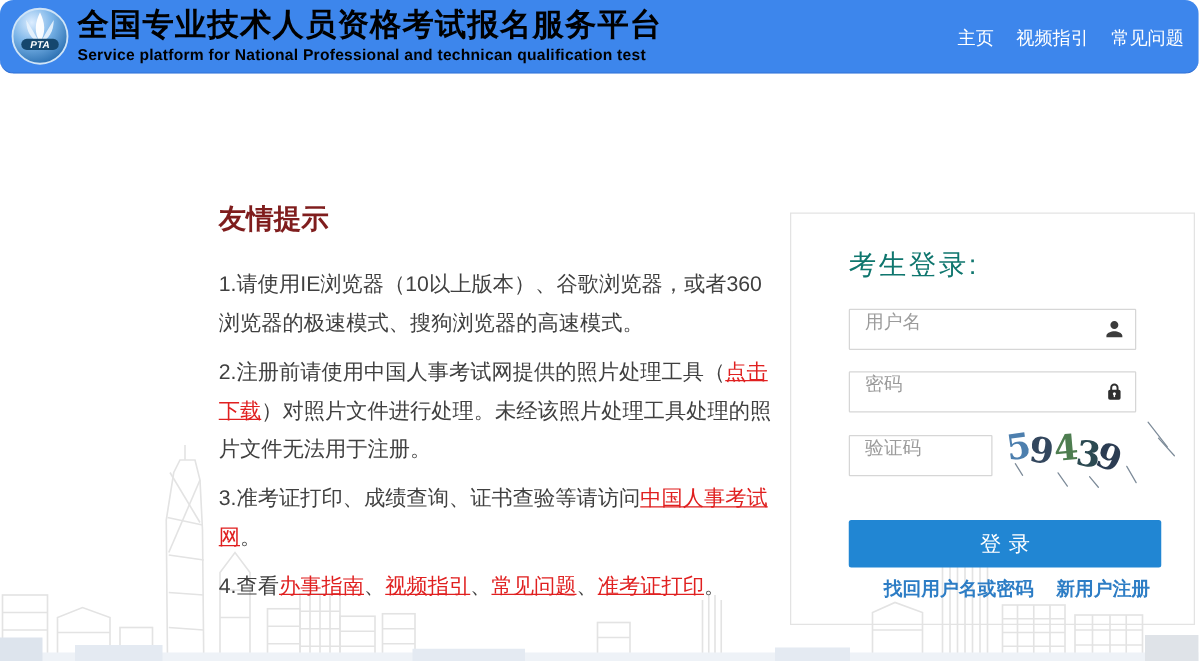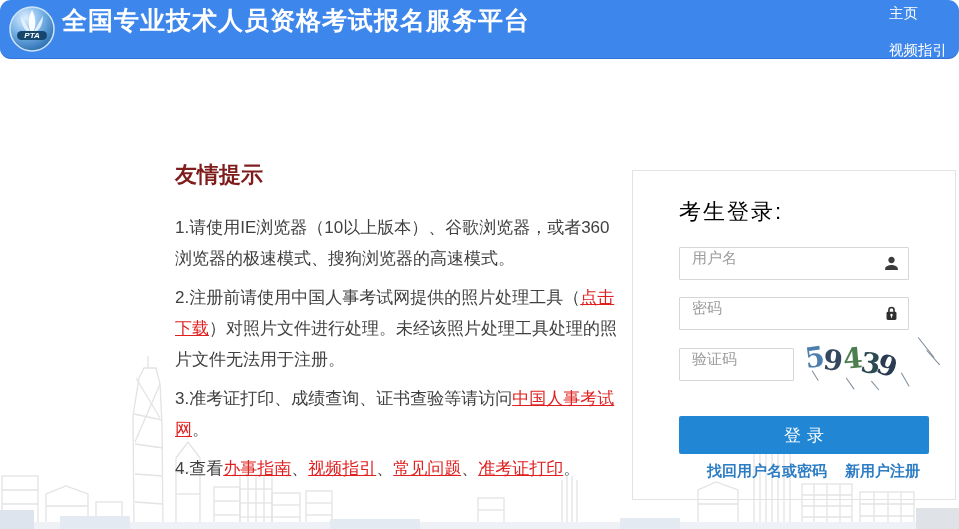--- a/index.html
+++ b/index.html
@@ -10,24 +10,24 @@
     -webkit-font-smoothing:antialiased;
   }
   .page{position:absolute;inset:0;}
 
   
   .topbar{
     position:absolute;left:0;top:0;width:959px;height:58px;
     background:#3d86ec;border-bottom:1px solid #3372d6;z-index:5;border-radius:11px;
   }
   .logo{position:absolute;left:8px;top:5px;width:48px;height:48px;}
-  .titles{position:absolute;left:62px;top:6px;color:#ffffff;}
+  .titles{position:absolute;left:62px;top:6px;color:#000000;}
   .site-title{font-size:25px;font-weight:bold;letter-spacing:1px;line-height:28px;}
   .site-subtitle{font-size:12.5px;font-weight:bold;margin-top:3px;letter-spacing:0.2px;}
-  .nav{position:absolute;right:12px;top:4px;display:flex;gap:18px;flex-direction:column;}
+  .nav{position:absolute;right:12px;top:21px;display:flex;gap:18px;}
   .nav a{color:#ffffff;font-size:14.5px;text-decoration:none;cursor:pointer;}
 
   
   .skyline{position:absolute;left:0;bottom:0;z-index:0;}
 
   
   .tips{position:absolute;left:175px;top:160px;width:446px;z-index:1;}
   .tips h2{
     margin:0 0 22px 0;font-size:22px;font-weight:bold;color:#7f1d1d;line-height:30px;
   }
@@ -36,21 +36,21 @@
   }
   a.red{color:#e02020;text-decoration:underline;cursor:pointer;}
 
   
   .login-box{
     position:absolute;left:632px;top:170px;width:322px;height:328px;
     border:1px solid #e3e3e3;background:transparent;z-index:2;
   }
   .login-title{
     position:absolute;left:46px;top:26px;margin:0;
-    font-size:22px;font-weight:400;color:#000000;letter-spacing:2px;
+    font-size:22px;font-weight:400;color:#0f766e;letter-spacing:2px;
   }
   .field{position:absolute;left:46px;width:230px;height:33px;}
   .field input{
     width:100%;height:100%;box-sizing:border-box;
     border:1px solid #d6d6d6;background:#fff;border-radius:1px;
     padding:0 30px 12px 12px;font-size:15px;color:#333;
     font-family:"Liberation Sans",sans-serif;outline:none;
   }
   .field input::placeholder{color:#9b9b9b;opacity:1;}
   .f-user{top:76px;}
@@ -195,20 +195,21 @@
         <circle cx="24" cy="24" r="22" fill="url(#lg)" stroke="#cfe4f7" stroke-width="1.5"></circle>
         <path d="M24 5 C20 13 19 21 24 29 C29 21 28 13 24 5 Z" fill="#ffffff" opacity="0.95"></path>
         <path d="M13 11 C17 17 20 23 24 29 C17 27 13 20 13 11 Z" fill="#eaf4fd" opacity="0.9"></path>
         <path d="M35 11 C31 17 28 23 24 29 C31 27 35 20 35 11 Z" fill="#eaf4fd" opacity="0.9"></path>
         <rect x="9" y="26" width="30" height="9" rx="4.5" fill="#15476e"></rect>
         <text x="24" y="33" font-size="8" font-weight="bold" font-style="italic" fill="#ffffff" text-anchor="middle" font-family="Liberation Sans, sans-serif">PTA</text>
       </svg>
     </div>
     <div class="titles">
       <div class="site-title">全国专业技术人员资格考试报名服务平台</div>
+      <div class="site-subtitle">Service platform for National Professional and technican qualification test</div>
     </div>
     <nav class="nav">
       <a>主页</a>
       <a>视频指引</a>
       <a>常见问题</a>
     </nav>
   </header>
 
   <section class="tips">
     <h2>友情提示</h2>

